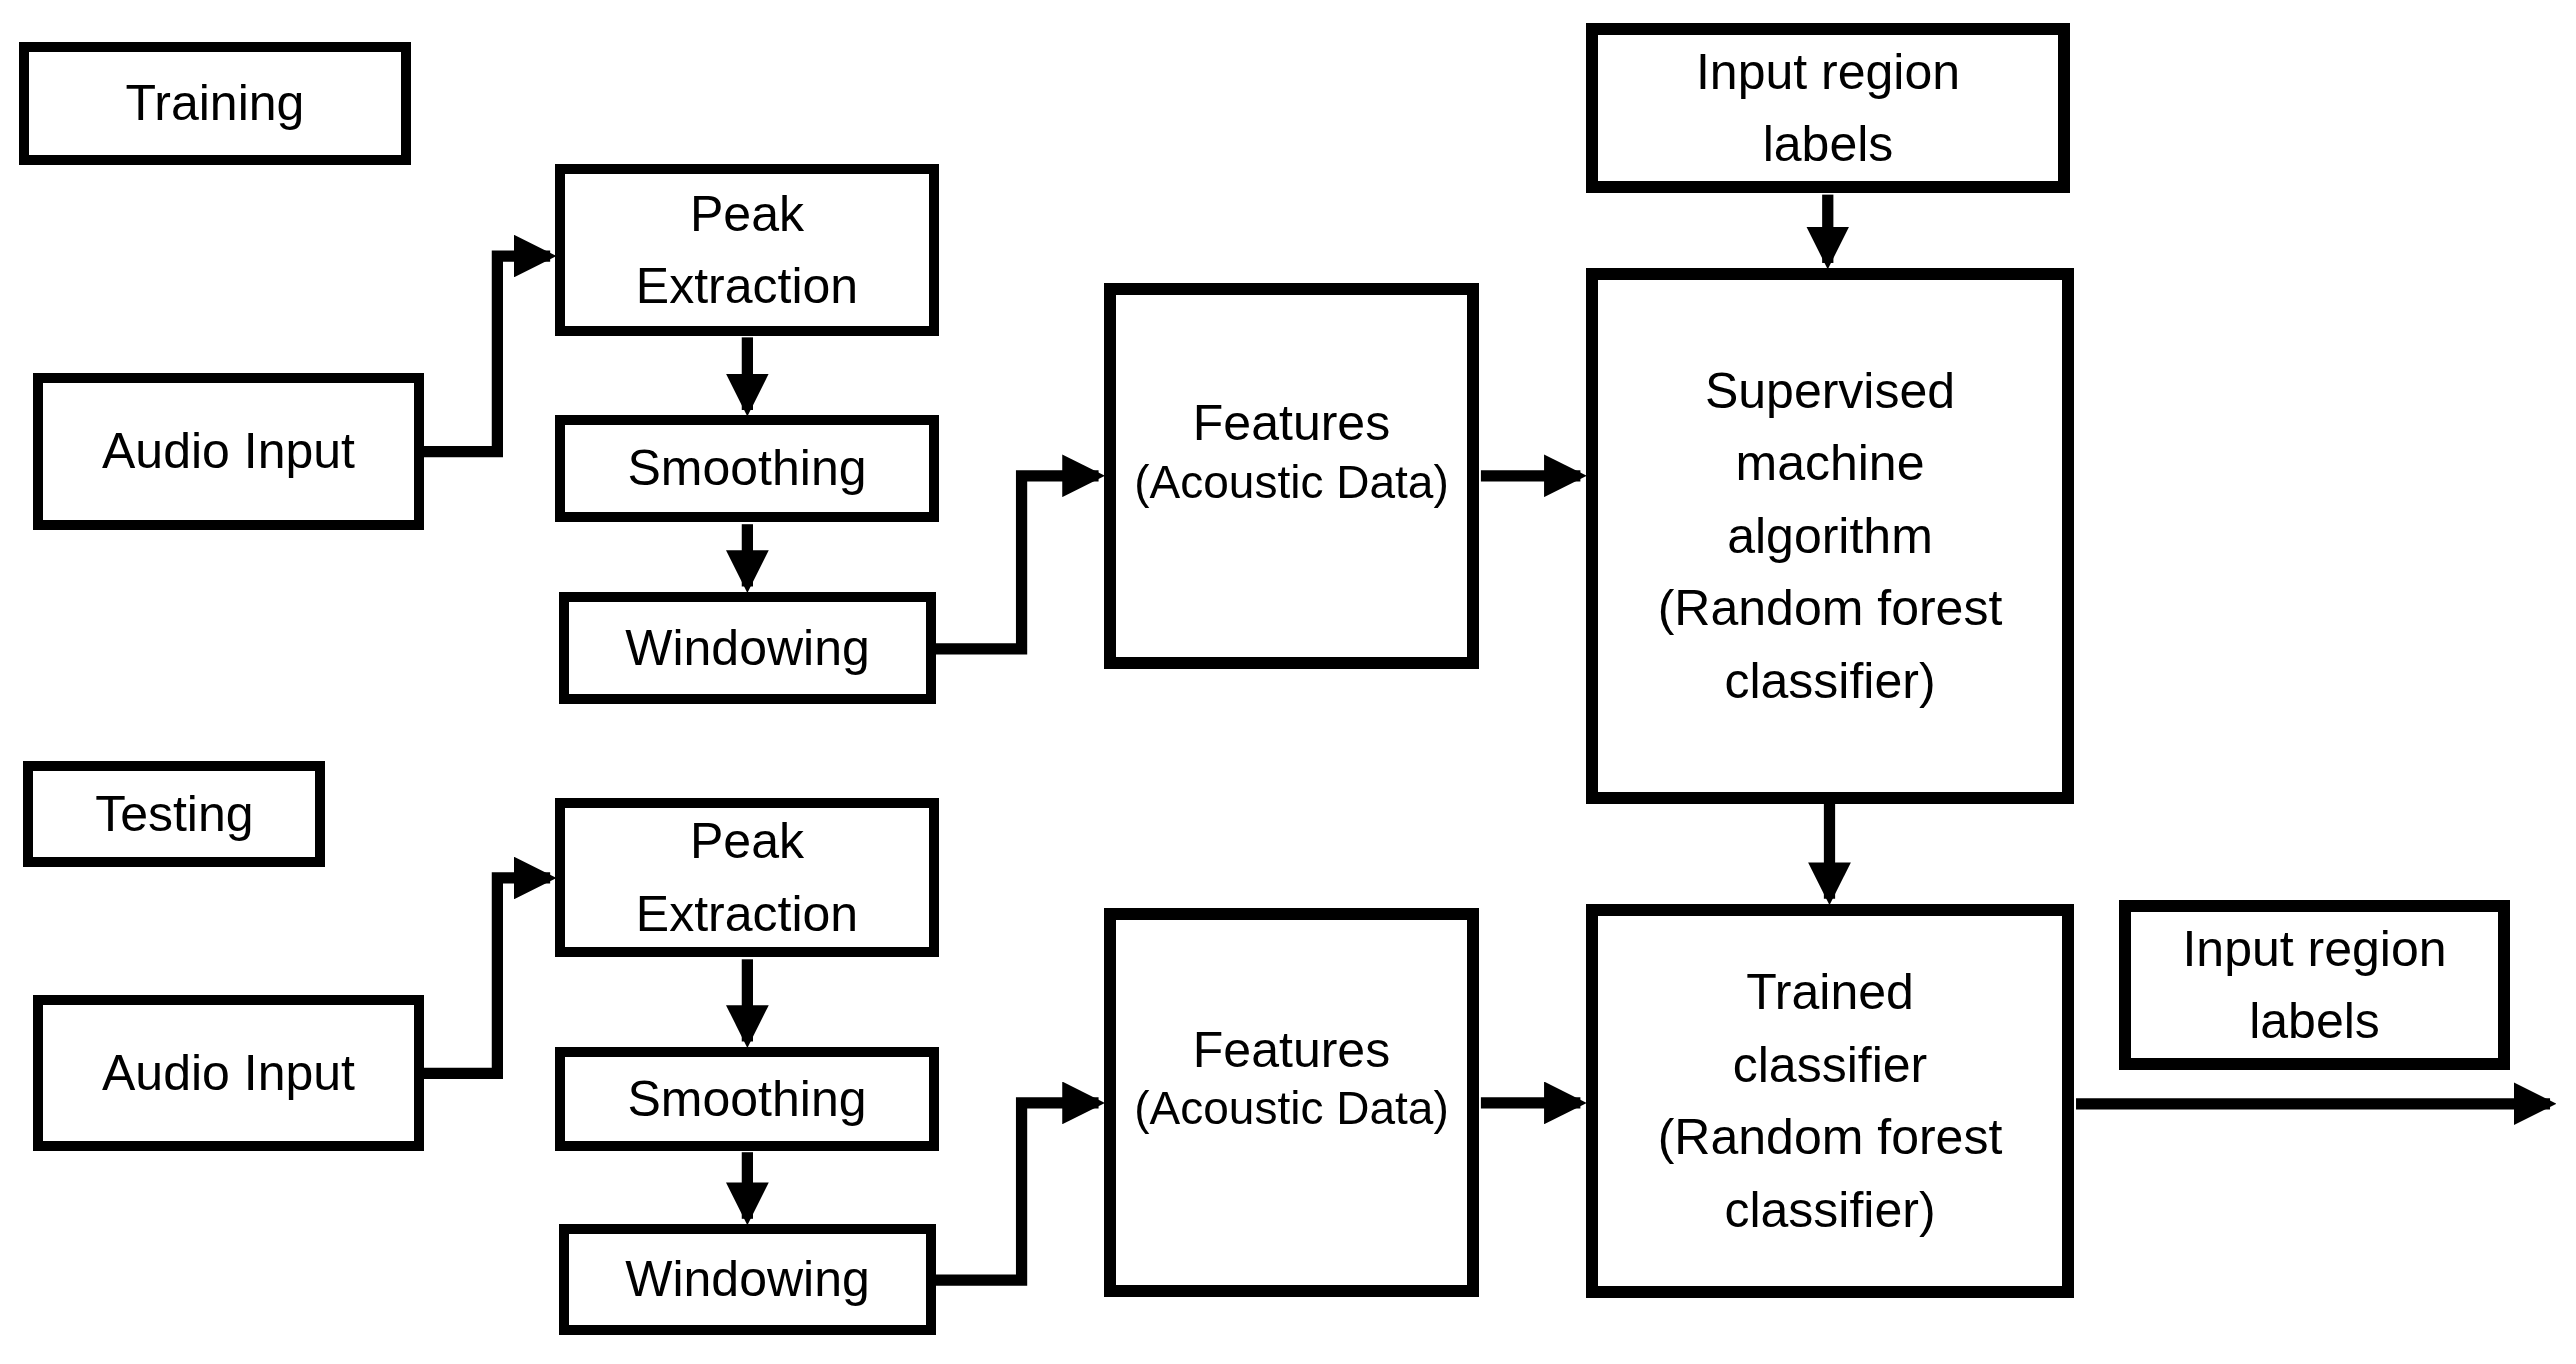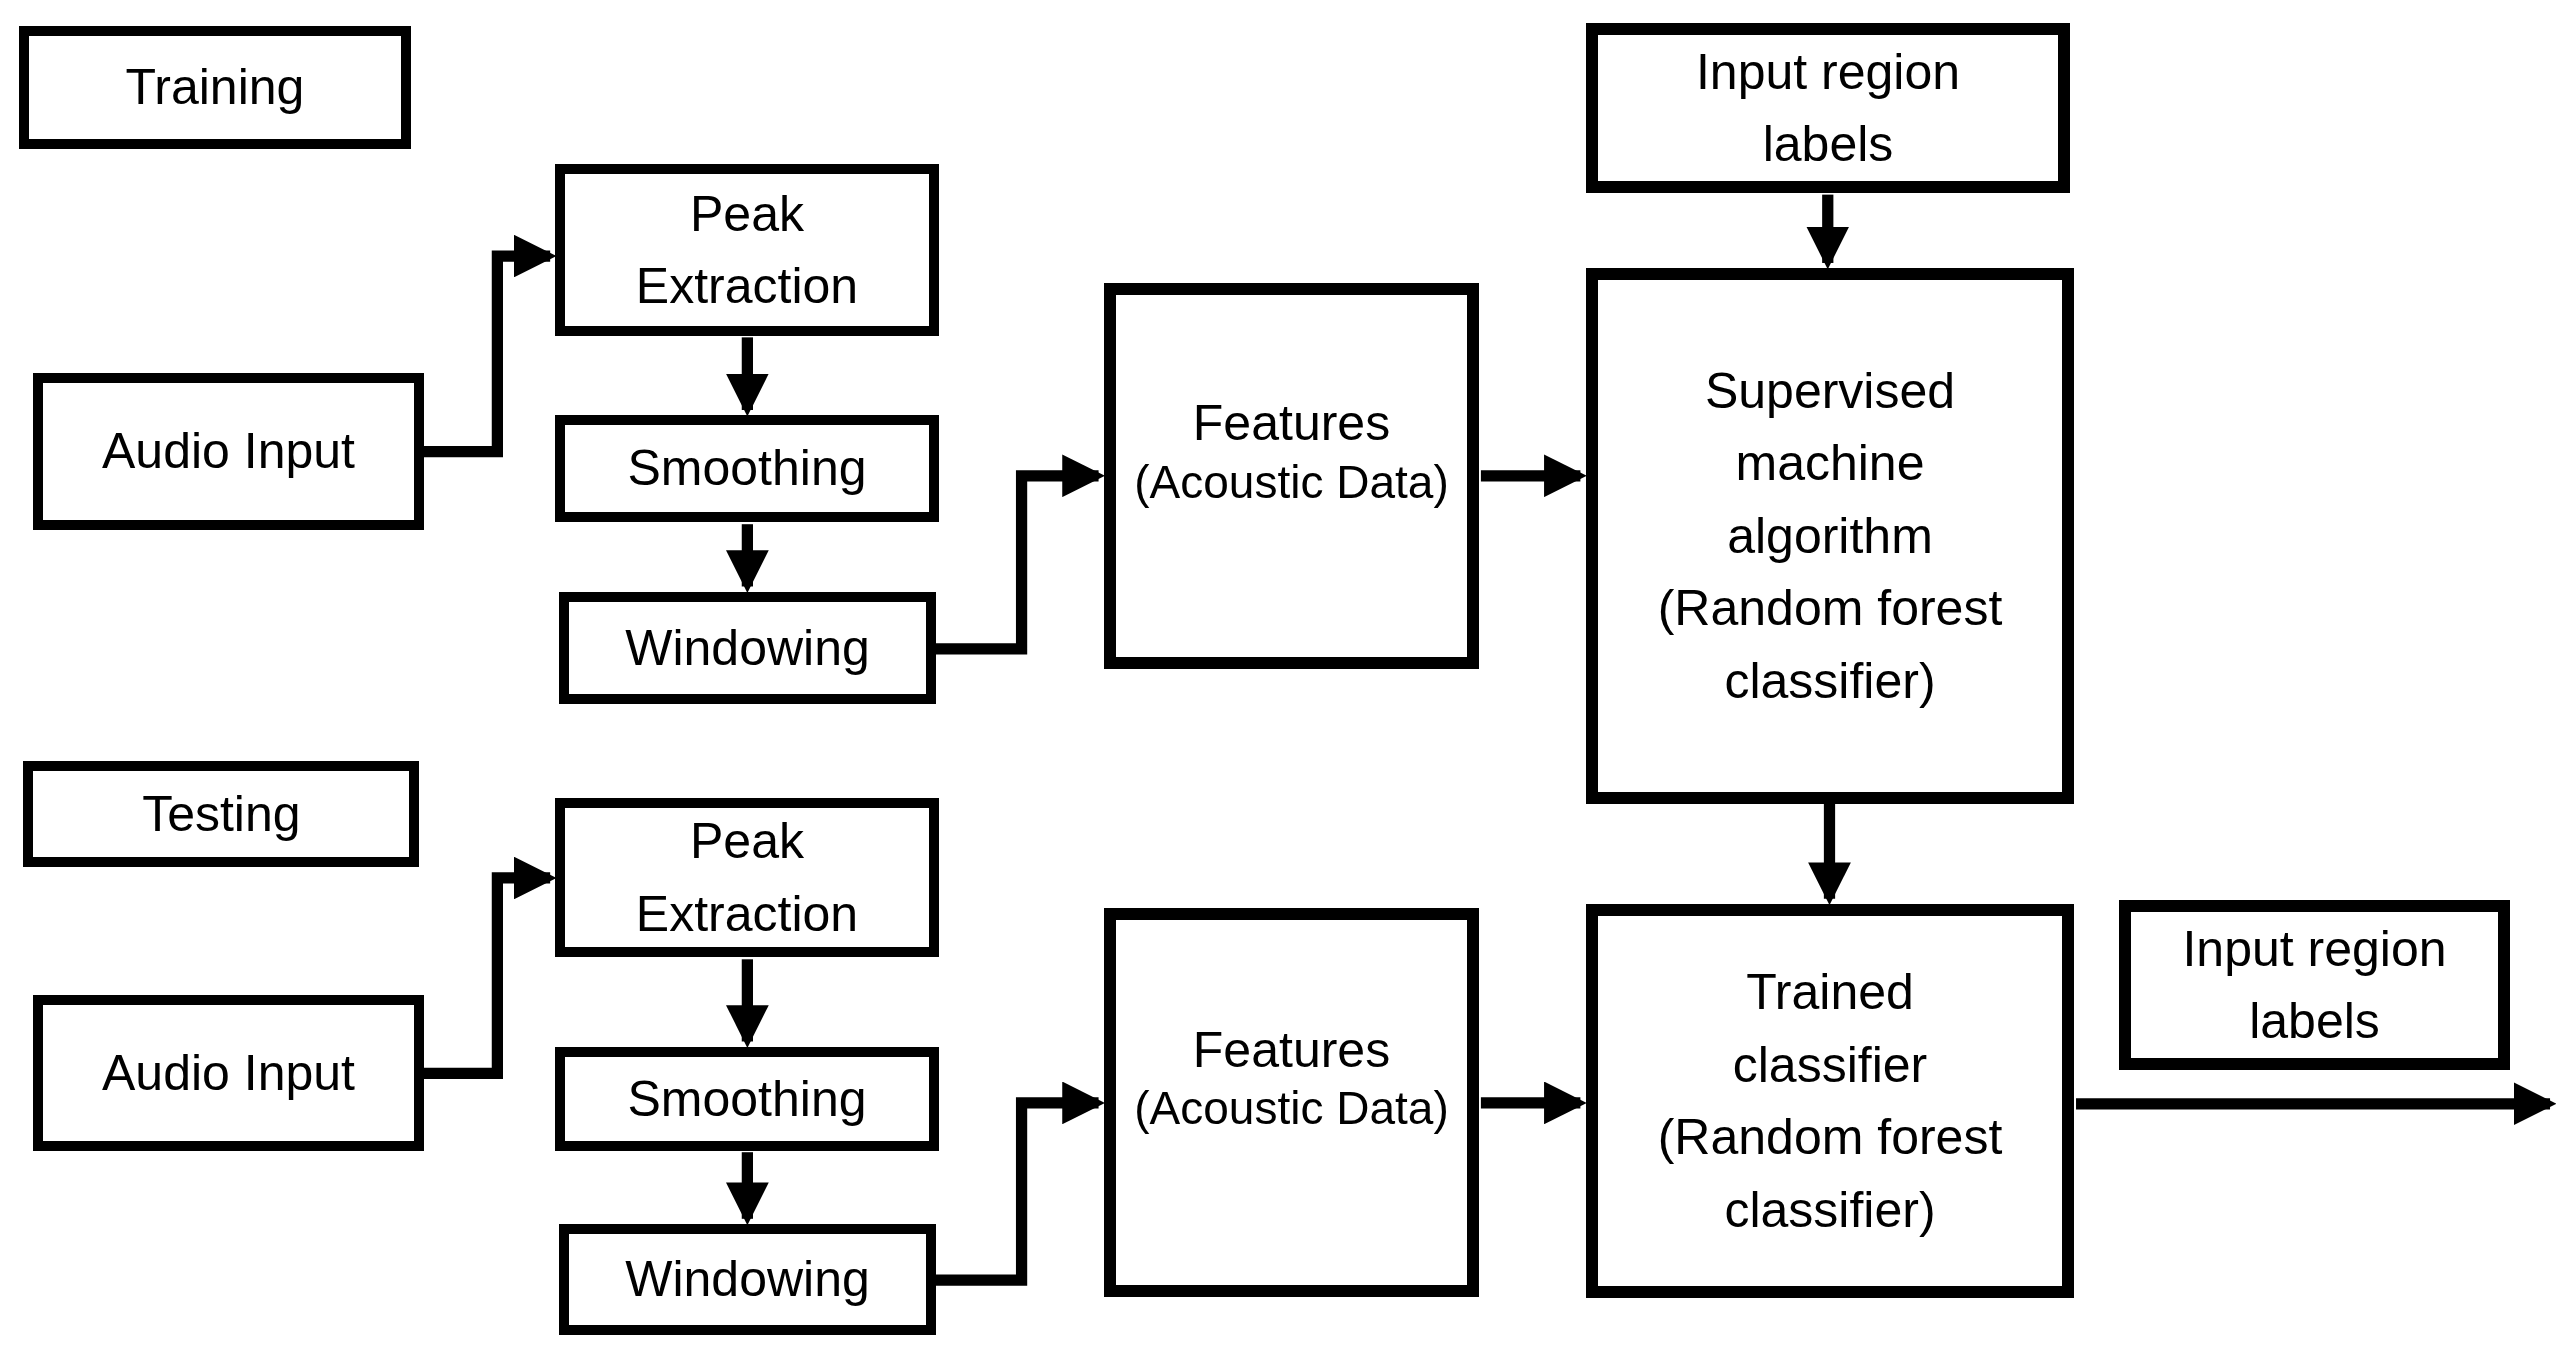--- a/index.html
+++ b/index.html
@@ -69,21 +69,21 @@
     <path d="M 2115 800 L 2115 1039" marker-end="url(#ah)"></path>
 
     <path d="M 490 1241 L 575 1241 L 575 1015 L 636 1015" marker-end="url(#ah)"></path>
     <path d="M 864 1109 L 864 1204" marker-end="url(#ah)"></path>
     <path d="M 864 1332 L 864 1409" marker-end="url(#ah)"></path>
     <path d="M 1082 1480 L 1181 1480 L 1181 1275 L 1270 1275" marker-end="url(#ah)"></path>
     <path d="M 1712 1275 L 1827 1275" marker-end="url(#ah)"></path>
     <path d="M 2400 1276 L 2948 1276" marker-end="url(#ah)"></path>
   </svg>
 
-  <div class="node" style="left:19px;   top:26px;   width:392px; height:123px">Training</div>
+  <div class="node" style="left:19px;   top:42px;   width:392px; height:123px">Training</div>
 
   <div class="node" style="left:33px;   top:373px;  width:391px; height:157px">Audio Input</div>
 
   <div class="node" style="left:555px;  top:164px;  width:384px; height:172px">Peak
 Extraction</div>
 
   <div class="node" style="left:555px;  top:415px;  width:384px; height:107px">Smoothing</div>
 
   <div class="node" style="left:559px;  top:592px;  width:377px; height:112px">Windowing</div>
 
@@ -94,21 +94,21 @@
 
   <div class="node thick" style="left:1586px; top:23.4px;  width:484px; height:170px">Input region
 labels</div>
 
   <div class="node thick" style="left:1586px; top:268px; width:488px; height:536px">Supervised
 machine
 algorithm
 (Random forest
 classifier)</div>
 
-  <div class="node" style="left:23.4px;   top:761px;  width:396px; height:106px">Testing</div>
+  <div class="node" style="left:23.4px;   top:761px;  width:302px; height:106px">Testing</div>
 
   <div class="node" style="left:33px;   top:995px; width:391px; height:156px">Audio Input</div>
 
   <div class="node" style="left:555px;  top:798px;  width:384px; height:159px">Peak
 Extraction</div>
 
   <div class="node" style="left:555px;  top:1047px; width:384px; height:104px">Smoothing</div>
 
   <div class="node" style="left:559px;  top:1224px; width:377px; height:111px">Windowing</div>
 

